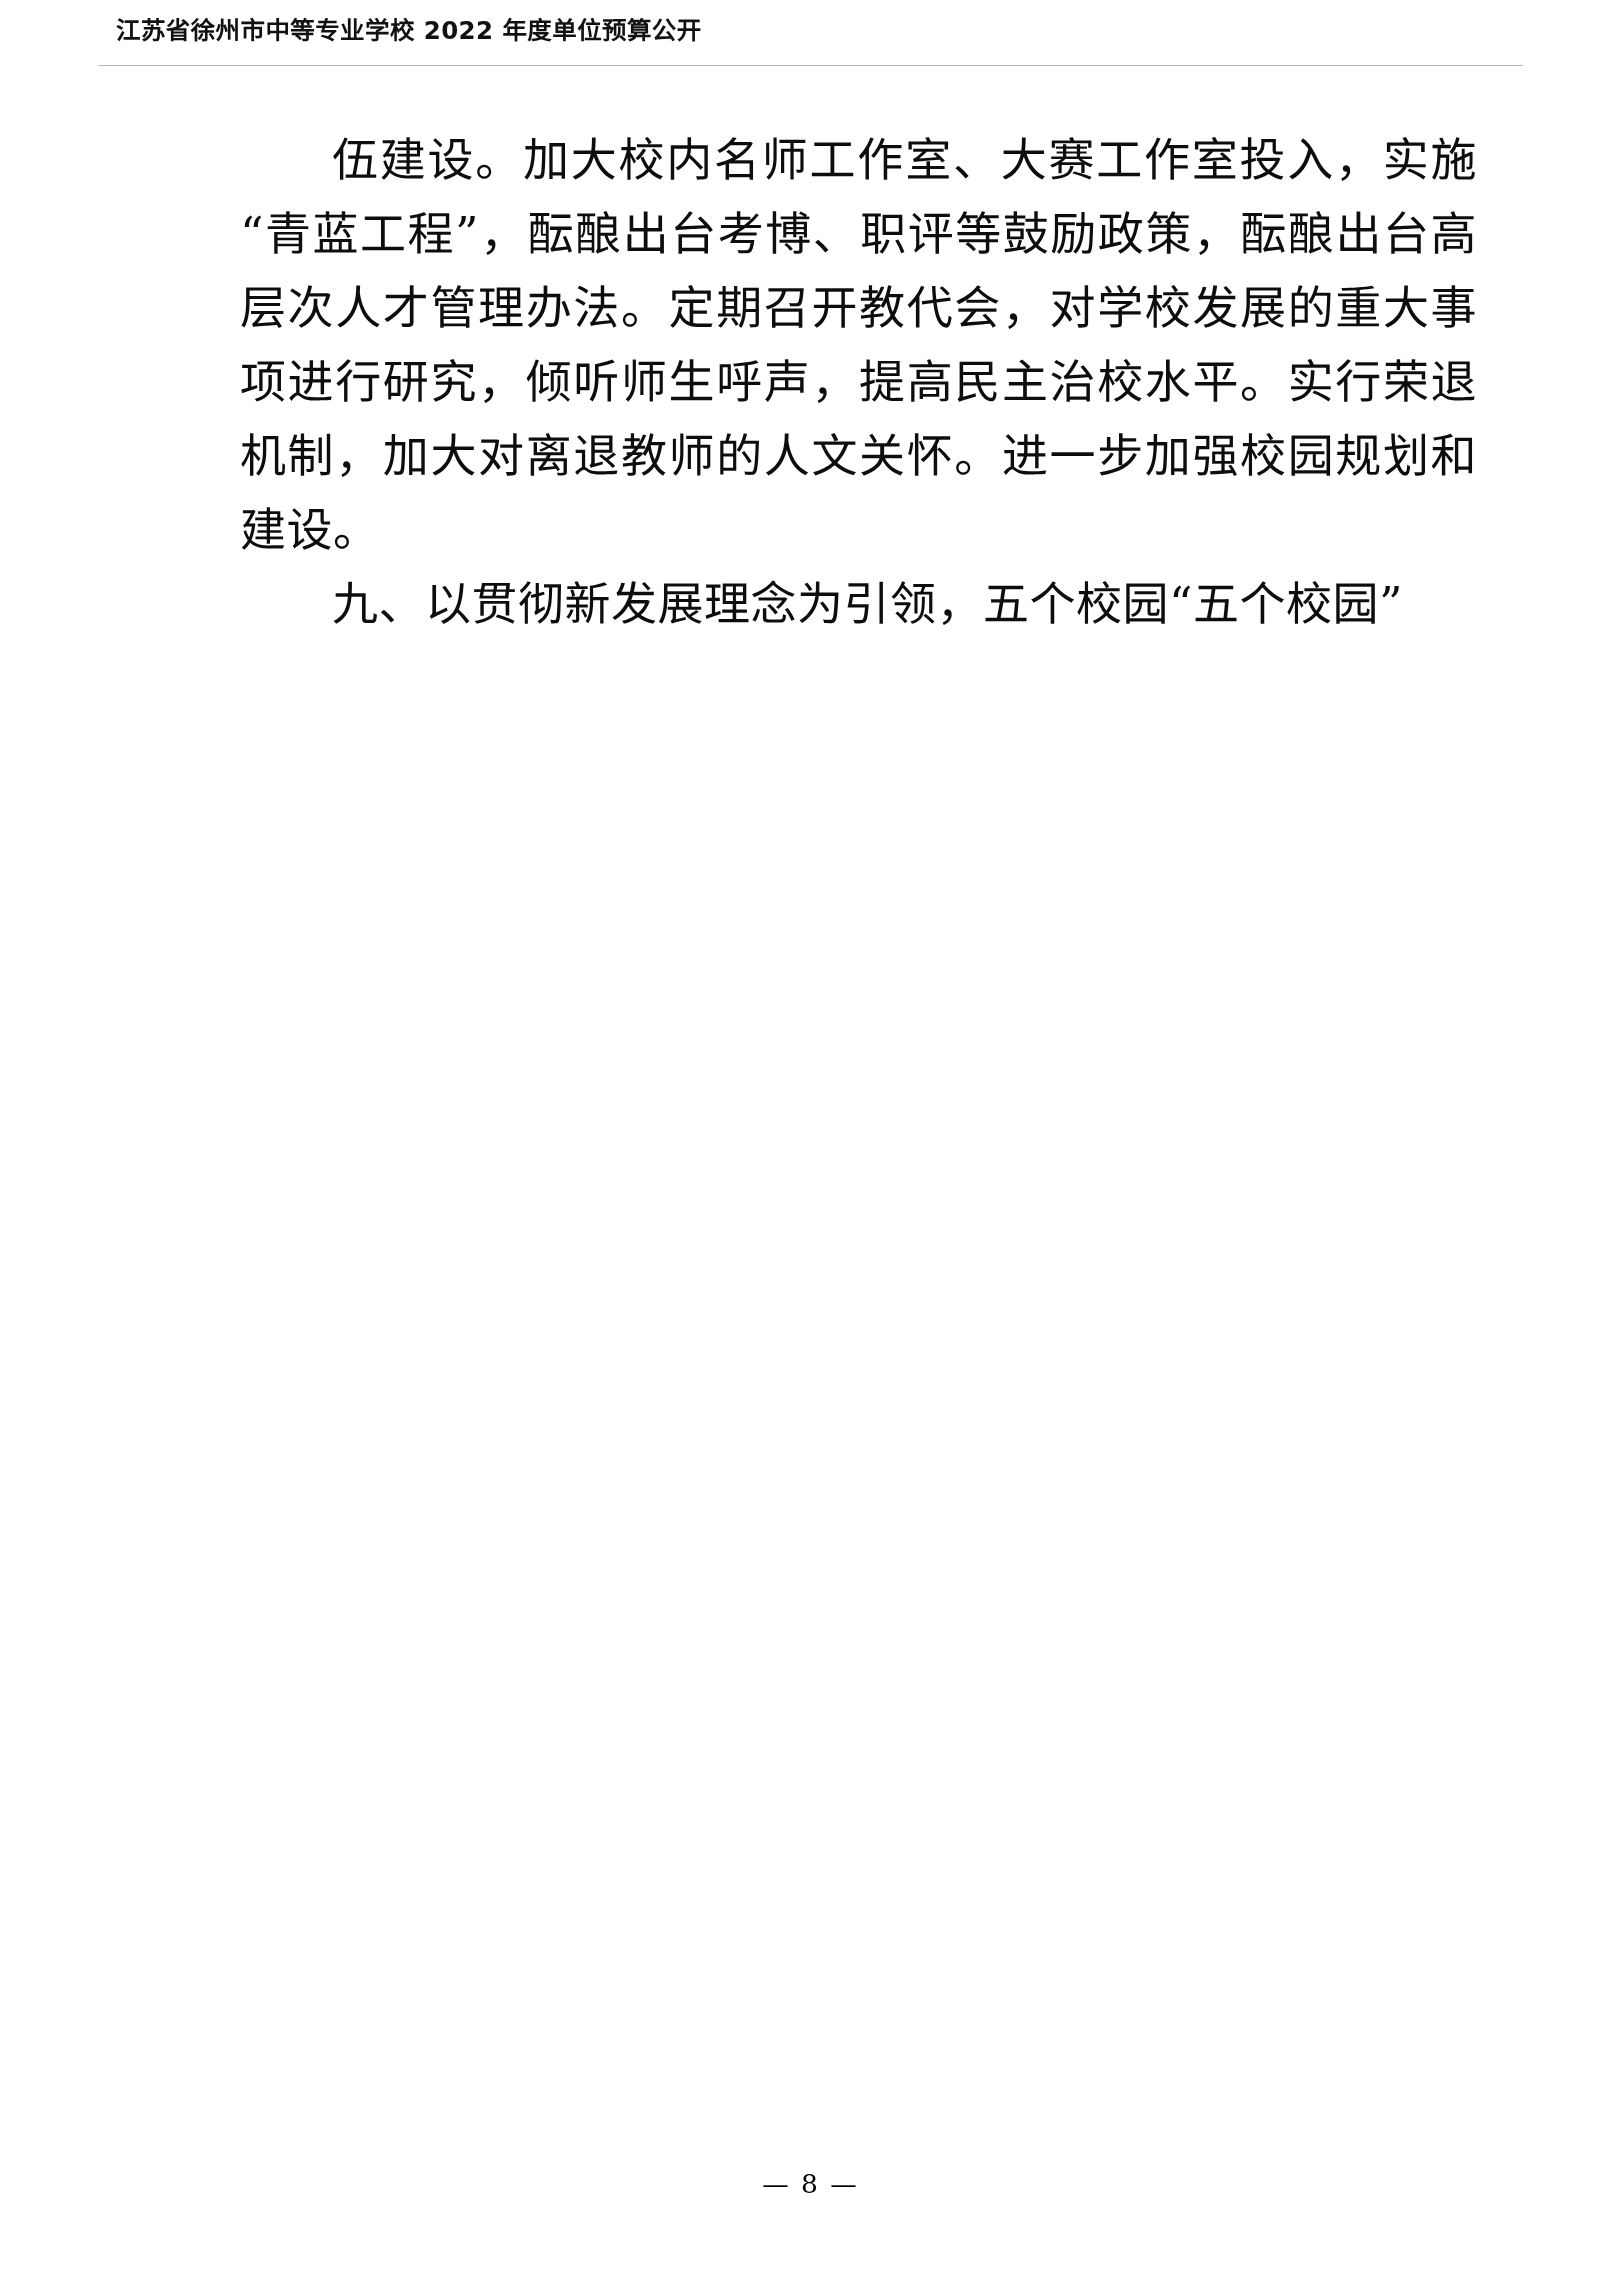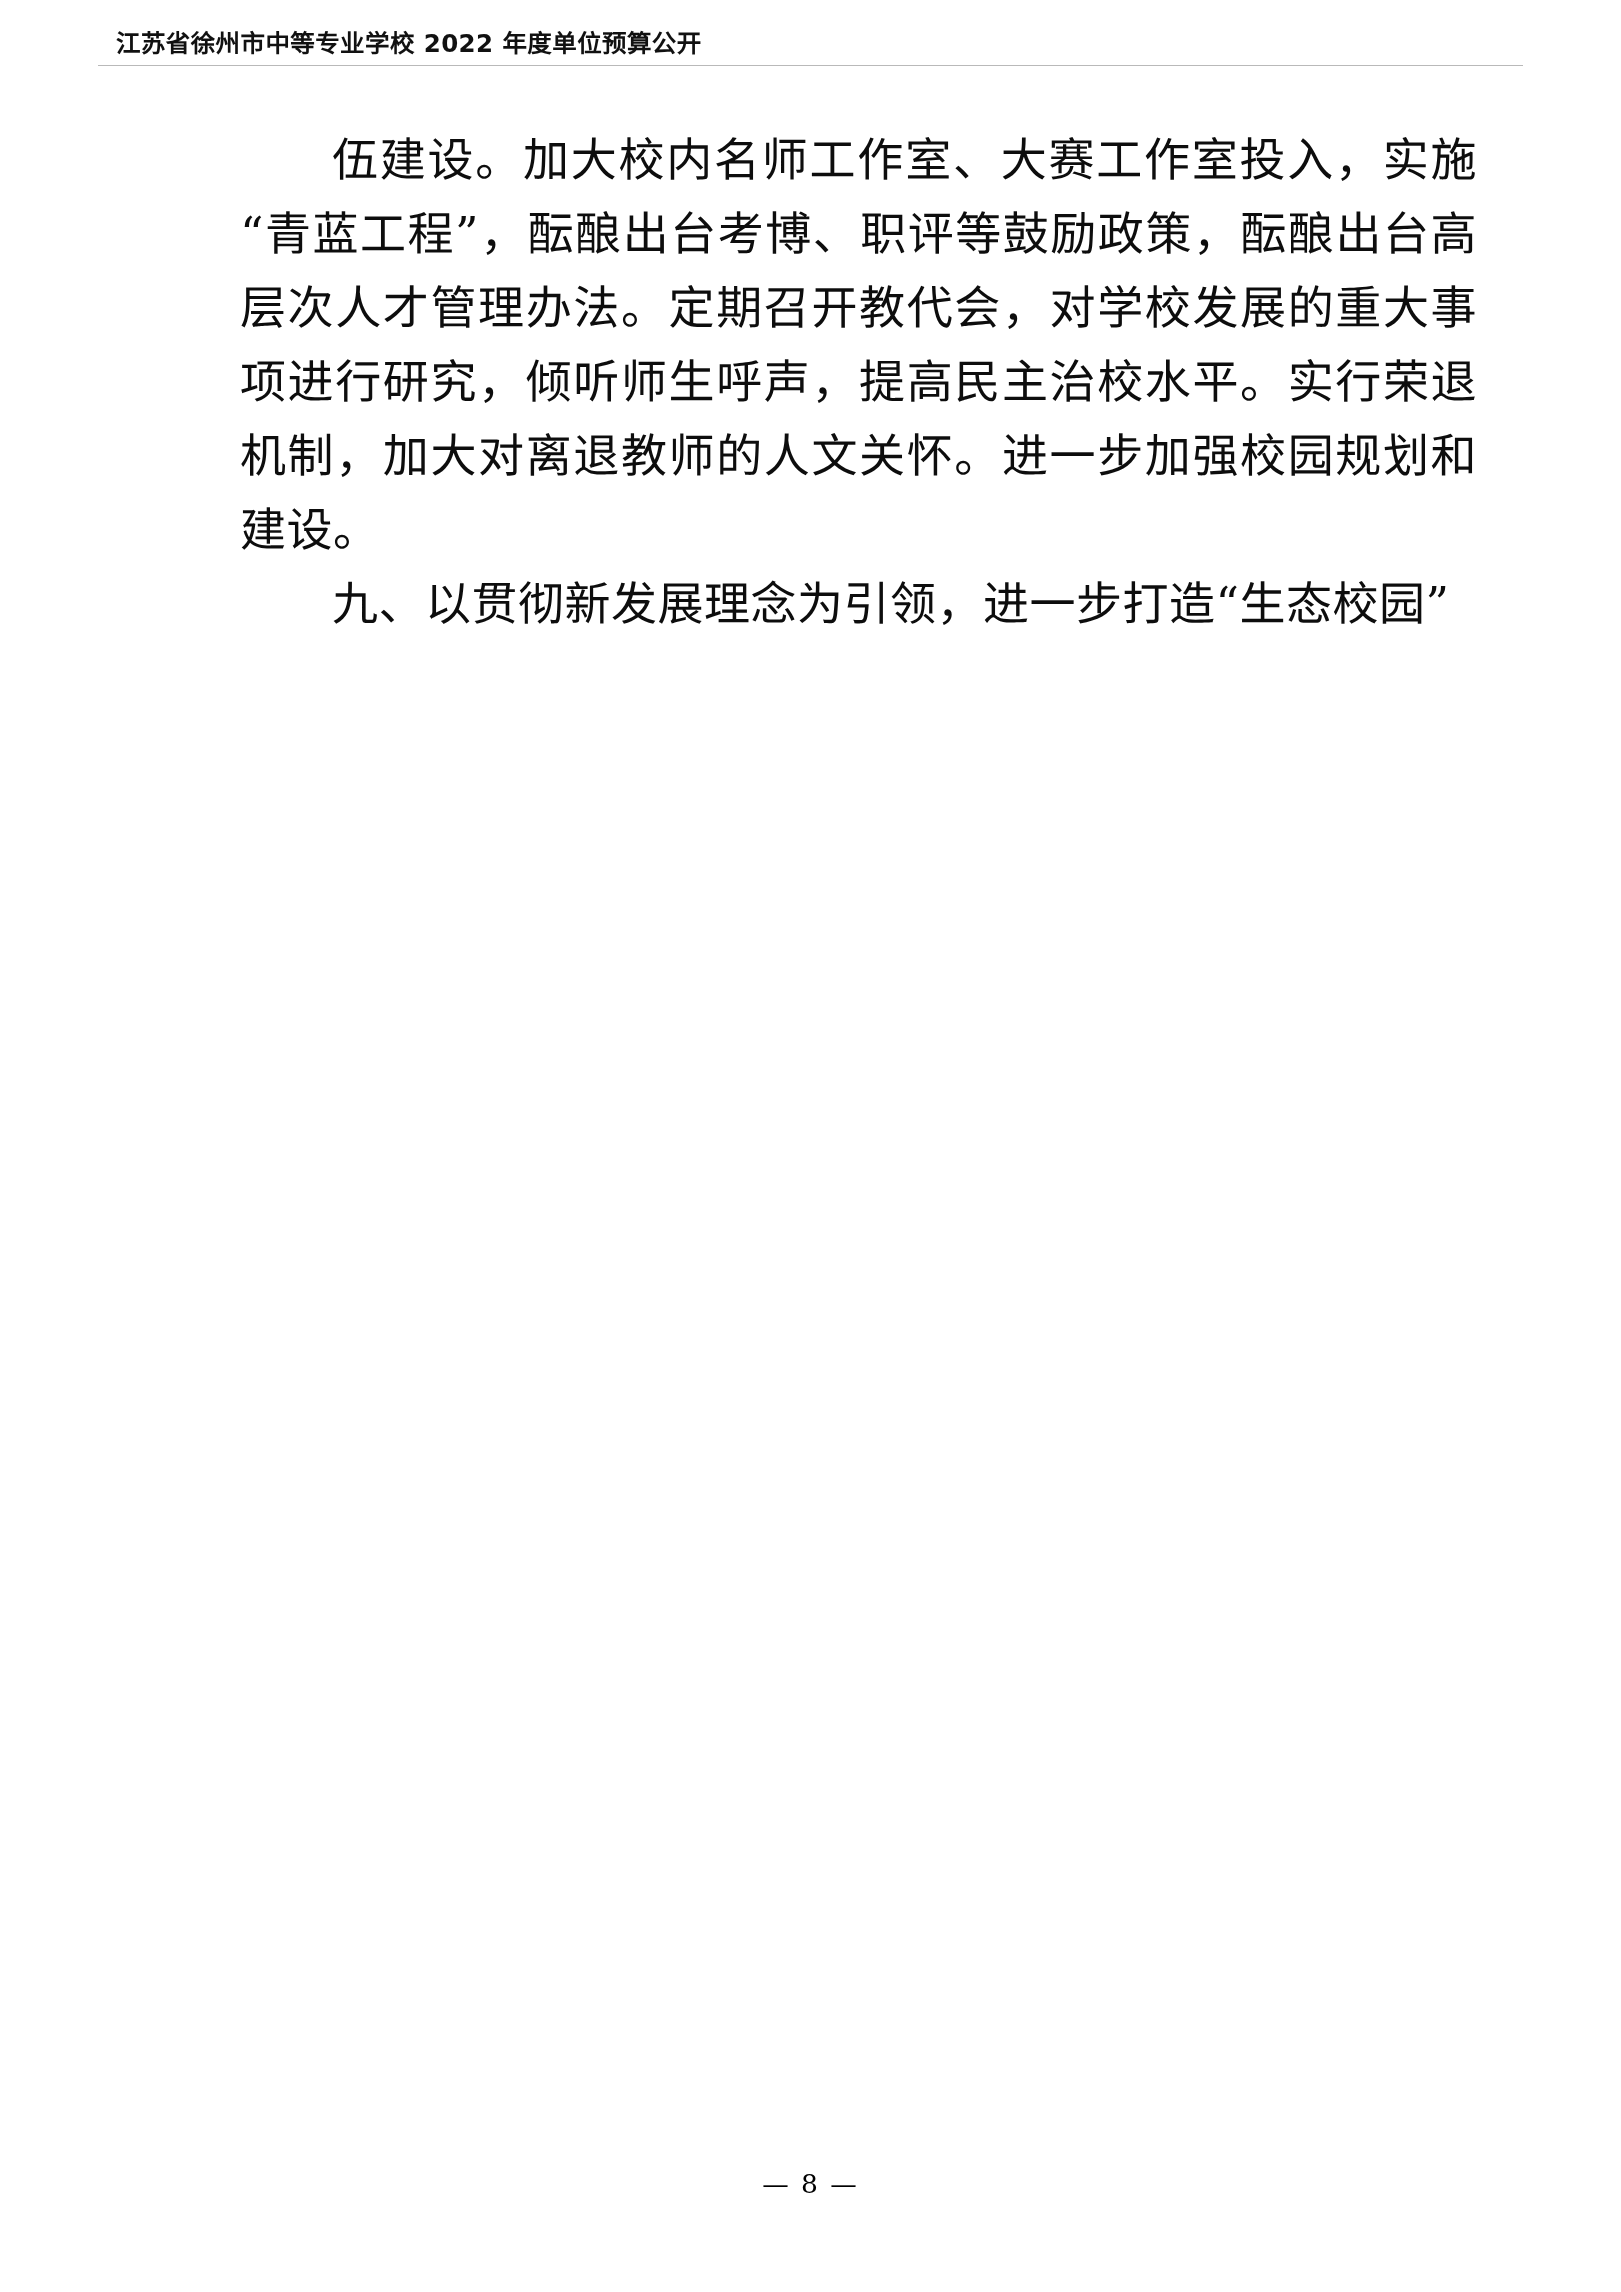--- a/index.html
+++ b/index.html
@@ -36,21 +36,20 @@
 
   .page-header-title {
     font-family: "DejaVu Sans", "Liberation Sans", sans-serif;
     font-size: 24.5px;
     line-height: 29px;
     letter-spacing: 0.4px;
     font-weight: 600;
     color: #111111;
     white-space: nowrap;
     padding-top: 15.7px;
-    margin-top: 13px;
   }
 
   .header-rule {
     position: absolute;
     top: 65px;
     left: 98px;
     width: 1425px;
     height: 1px;
     background: #b9b9b9;
   }
@@ -110,21 +109,21 @@
 
   <div class="page-header">
     <div class="page-header-title">江苏省徐州市中等专业学校 2022 年度单位预算公开</div>
   </div>
   <div class="header-rule"></div>
 
   <div class="content">
 
     <p class="para indent">伍建设。加大校内名师工作室、大赛工作室投入，实施“青蓝工程”，酝酿出台考博、职评等鼓励政策，酝酿出台高层次人才管理办法。定期召开教代会，对学校发展的重大事项进行研究，倾听师生呼声，提高民主治校水平。实行荣退机制，加大对离退教师的人文关怀。进一步加强校园规划和建设。</p>
 
-    <p class="para heading">九、以贯彻新发展理念为引领，进一步打造“生态校园”</p>
+    <p class="para heading">九、以贯彻新发展理念为引领，五个校园“五个校园”</p>
 
 
 
 
 
   </div>
 
   <div class="page-footer">
     <span class="page-number">— 8 —</span>
   </div>

